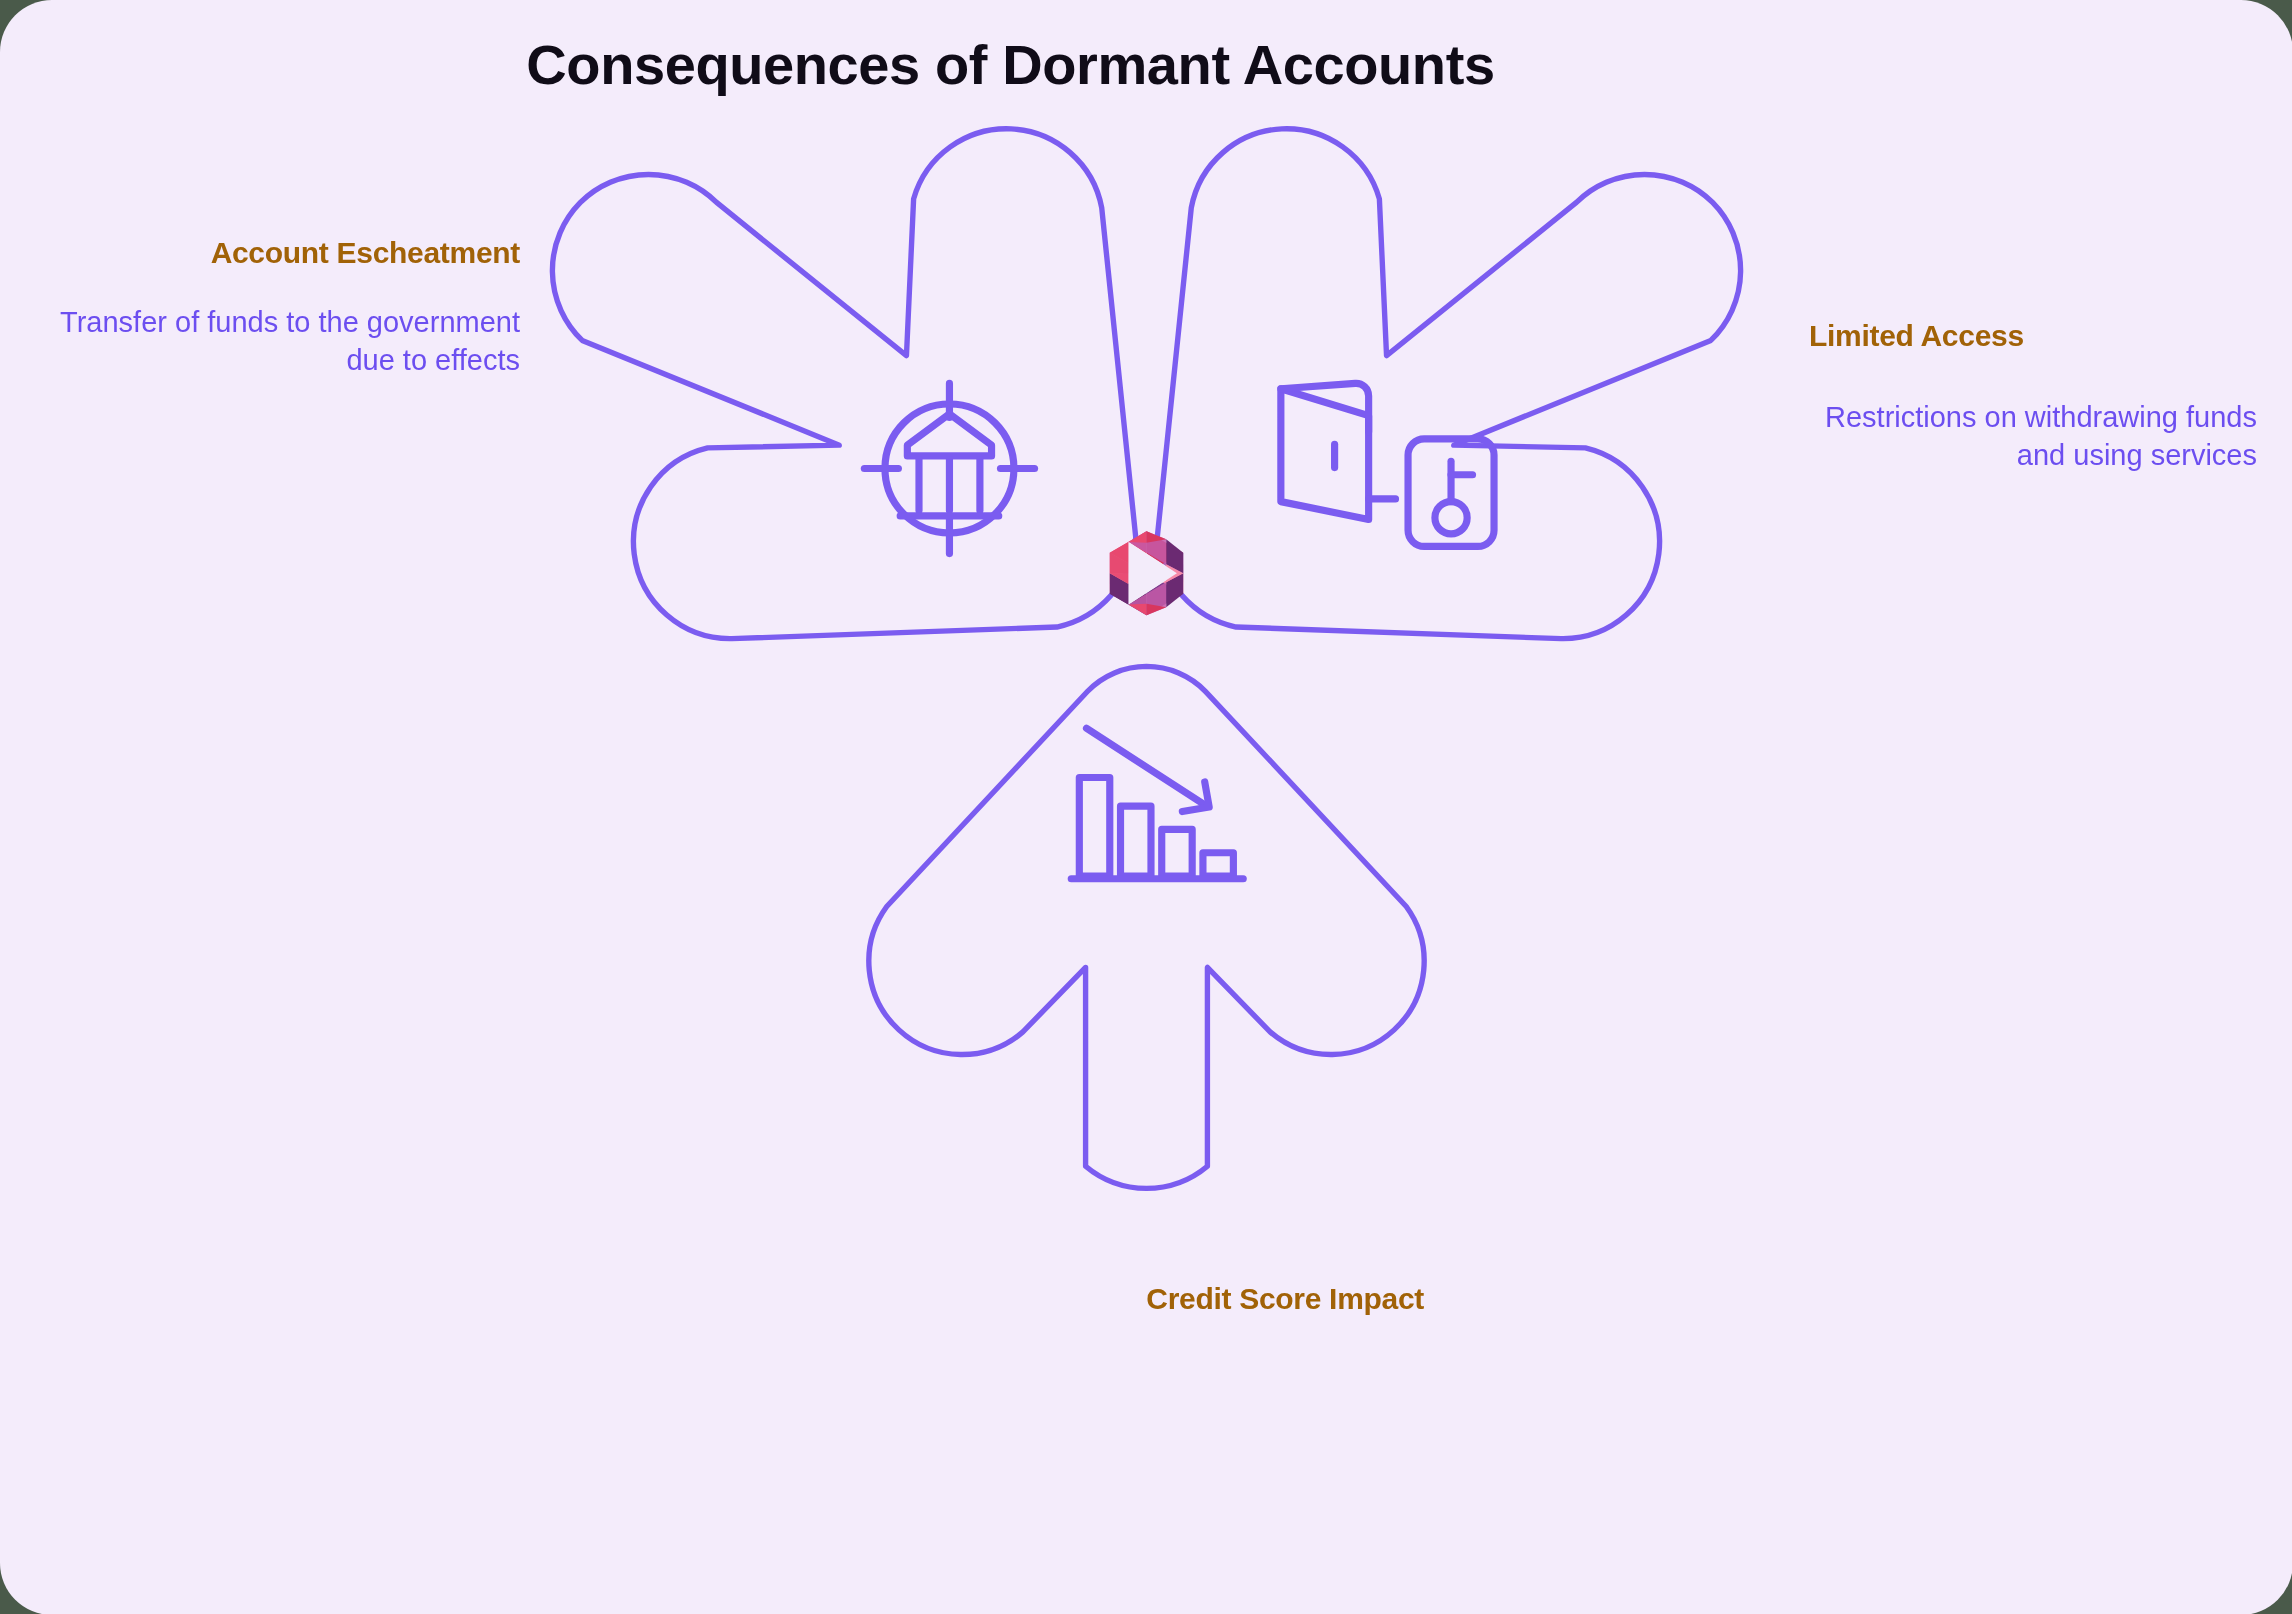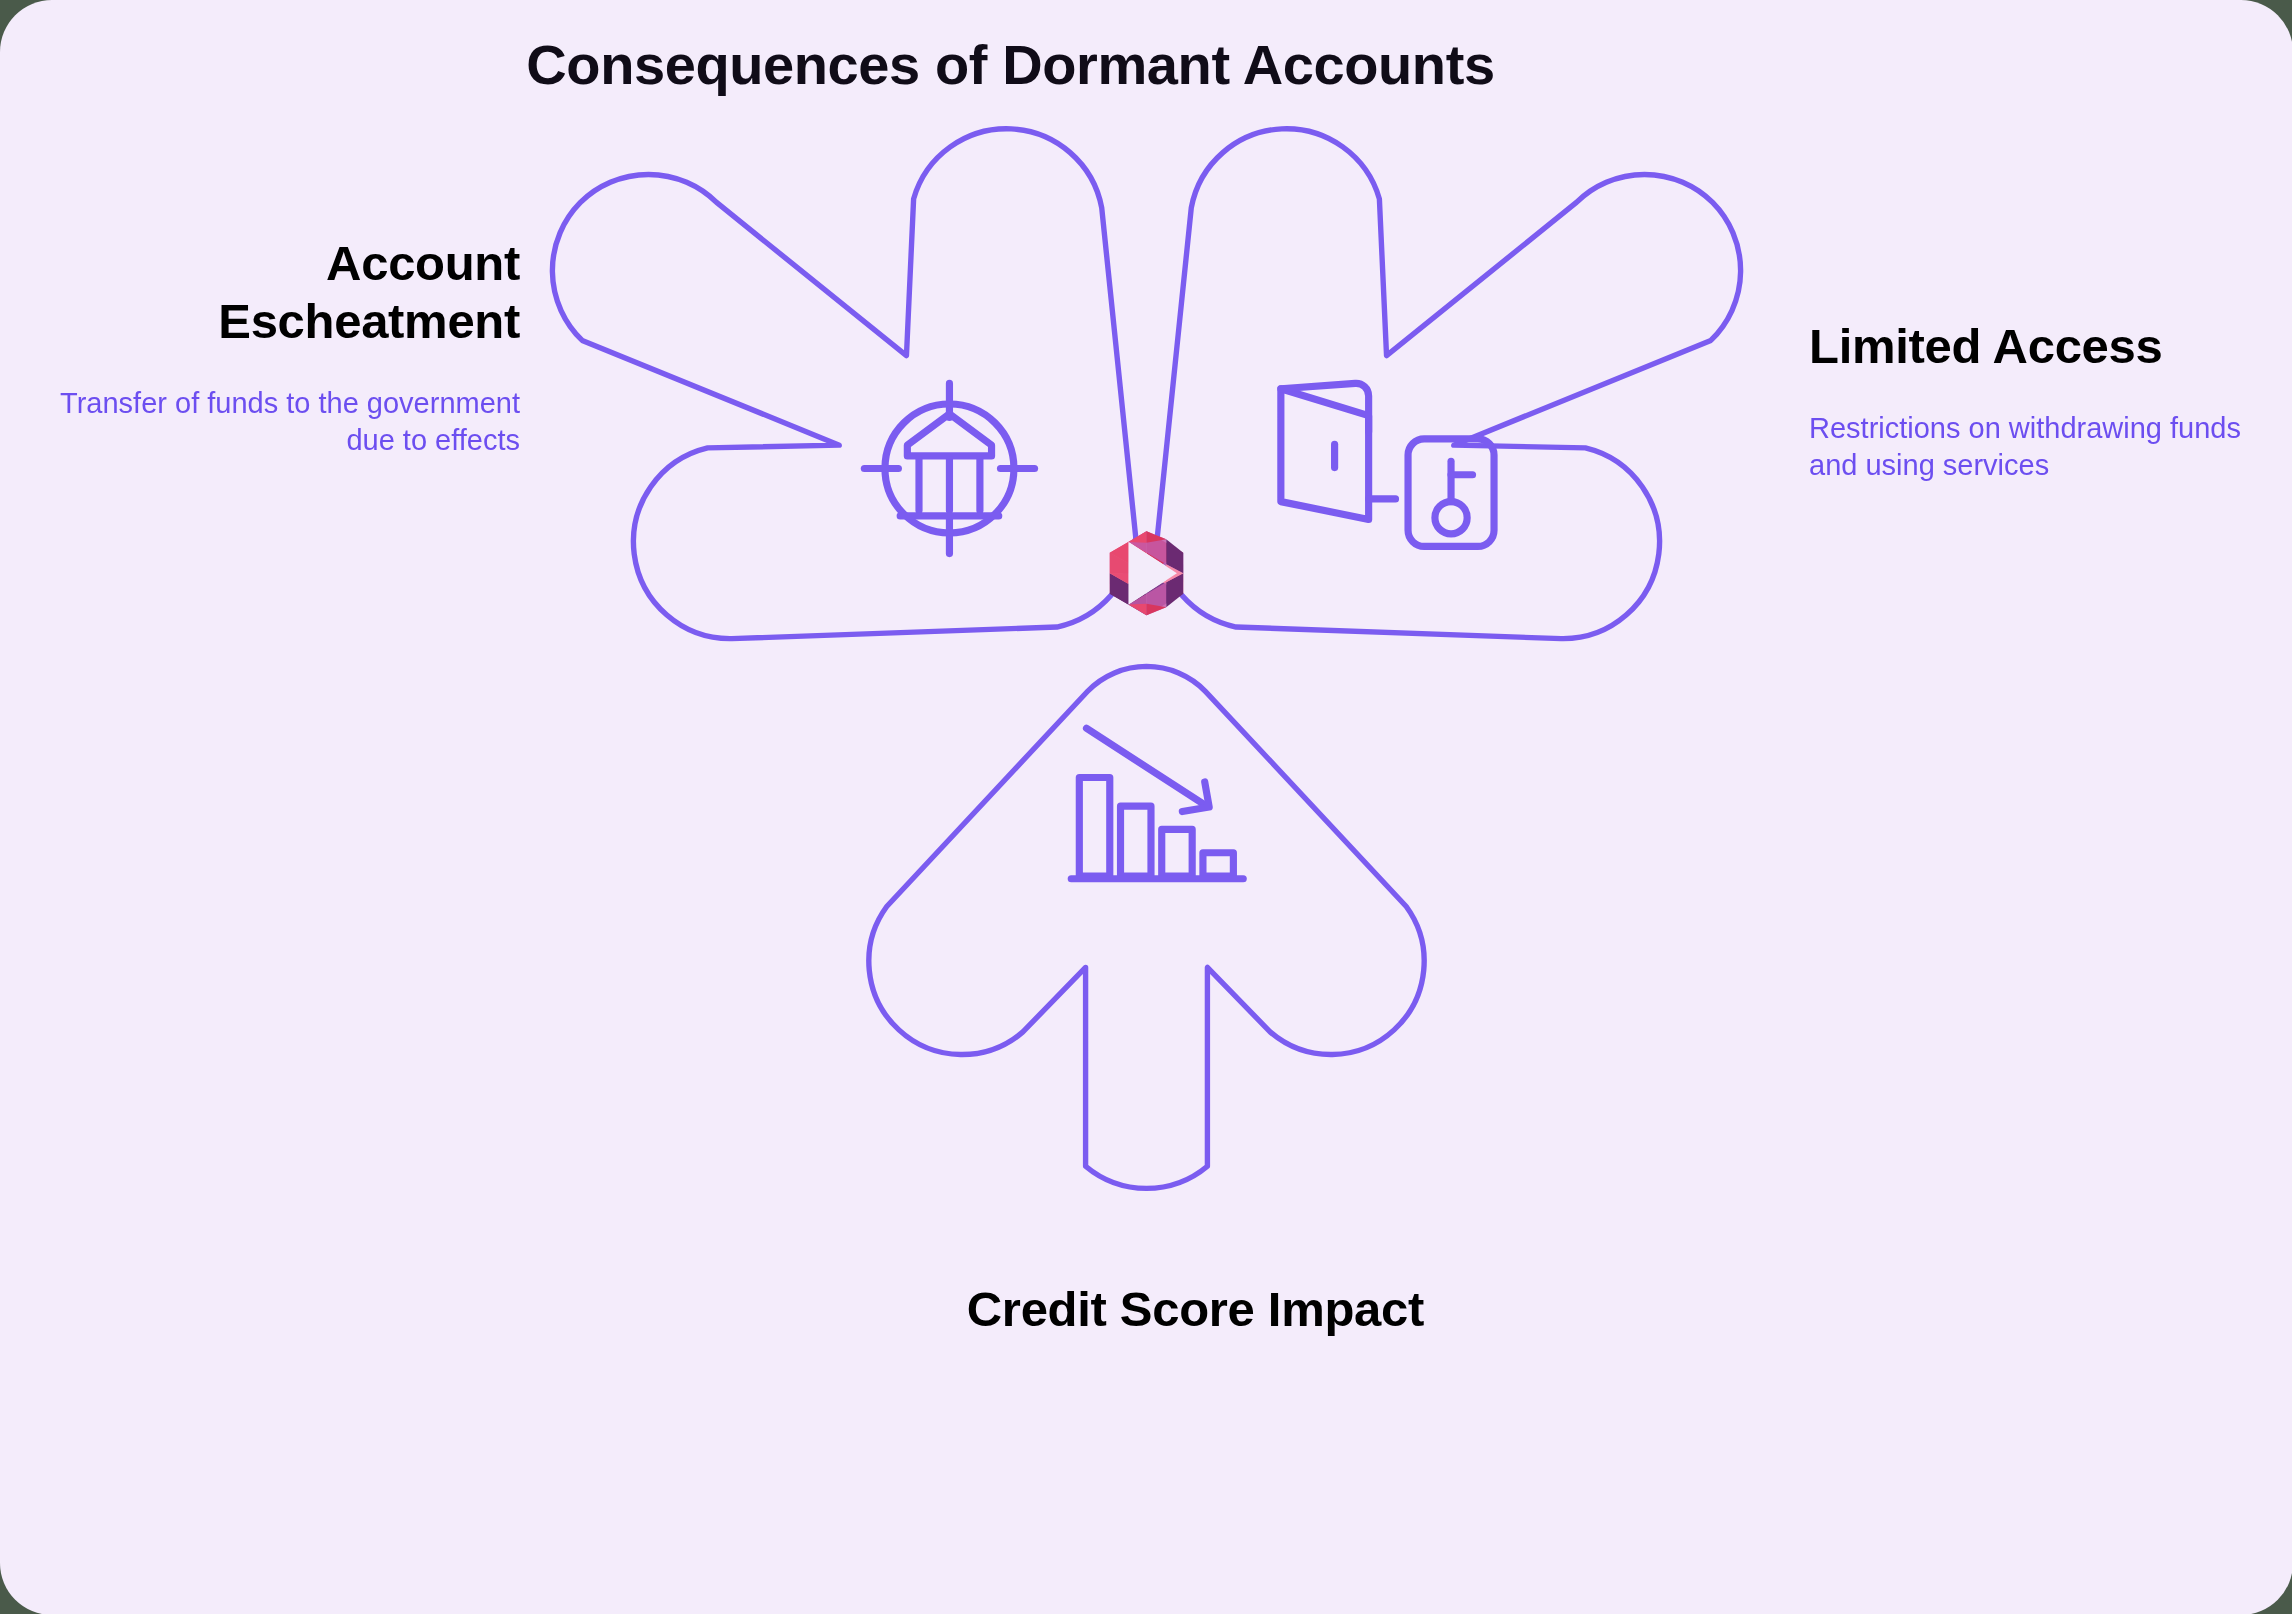--- a/index.html
+++ b/index.html
@@ -34,23 +34,23 @@
     font-size: 56px;
     font-weight: 700;
     letter-spacing: -0.4px;
     color: #100c18;
     font-family: "Liberation Sans", sans-serif;
   }
 
   .panel { position: absolute; }
 
   .panel-title {
-    font-size: 49px;
+    font-size: 30px;
     font-weight: 700;
-    color: #000000;
+    color: #a16207;
     letter-spacing: -0.3px;
     line-height: 1.18;
     font-family: "Liberation Sans", sans-serif;
   }
 
   .panel-desc {
     font-size: 29px;
     font-weight: 400;
     color: #6c4ef0;
     line-height: 1.28;
@@ -66,21 +66,21 @@
   }
   #panel-left .panel-desc { margin-top: 34px; }
 
   
   #panel-right {
     left: 1809px;
     top: 318px;
     width: 448px;
     text-align: left;
   }
-  #panel-right .panel-desc { margin-top: 34px; }
+  #panel-right .panel-desc { margin-top: 46px; text-align: right; }
 
   
   #panel-bottom {
     left: 851px;
     top: 1281px;
     width: 573px;
     text-align: right;
   }
   #panel-bottom .panel-desc { margin-top: 43px; }
 

